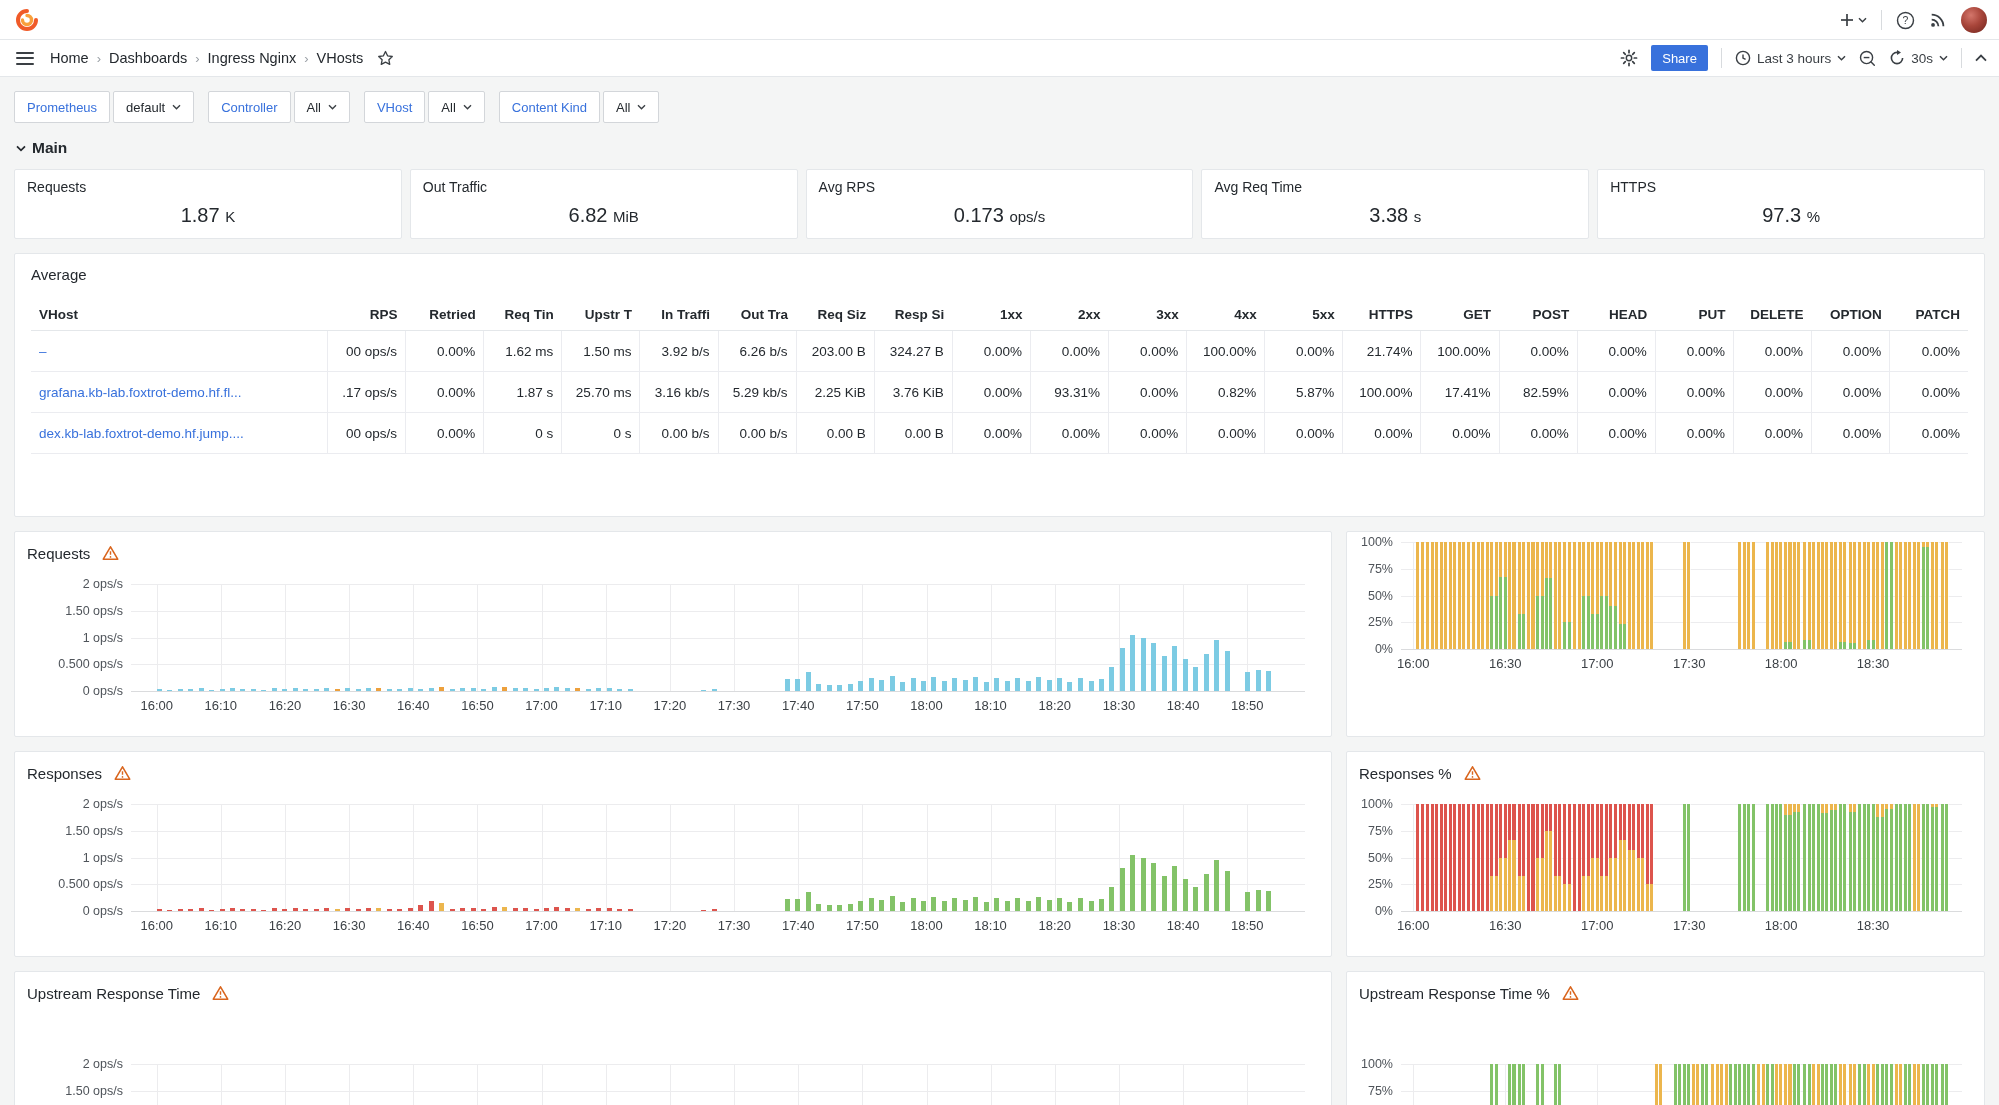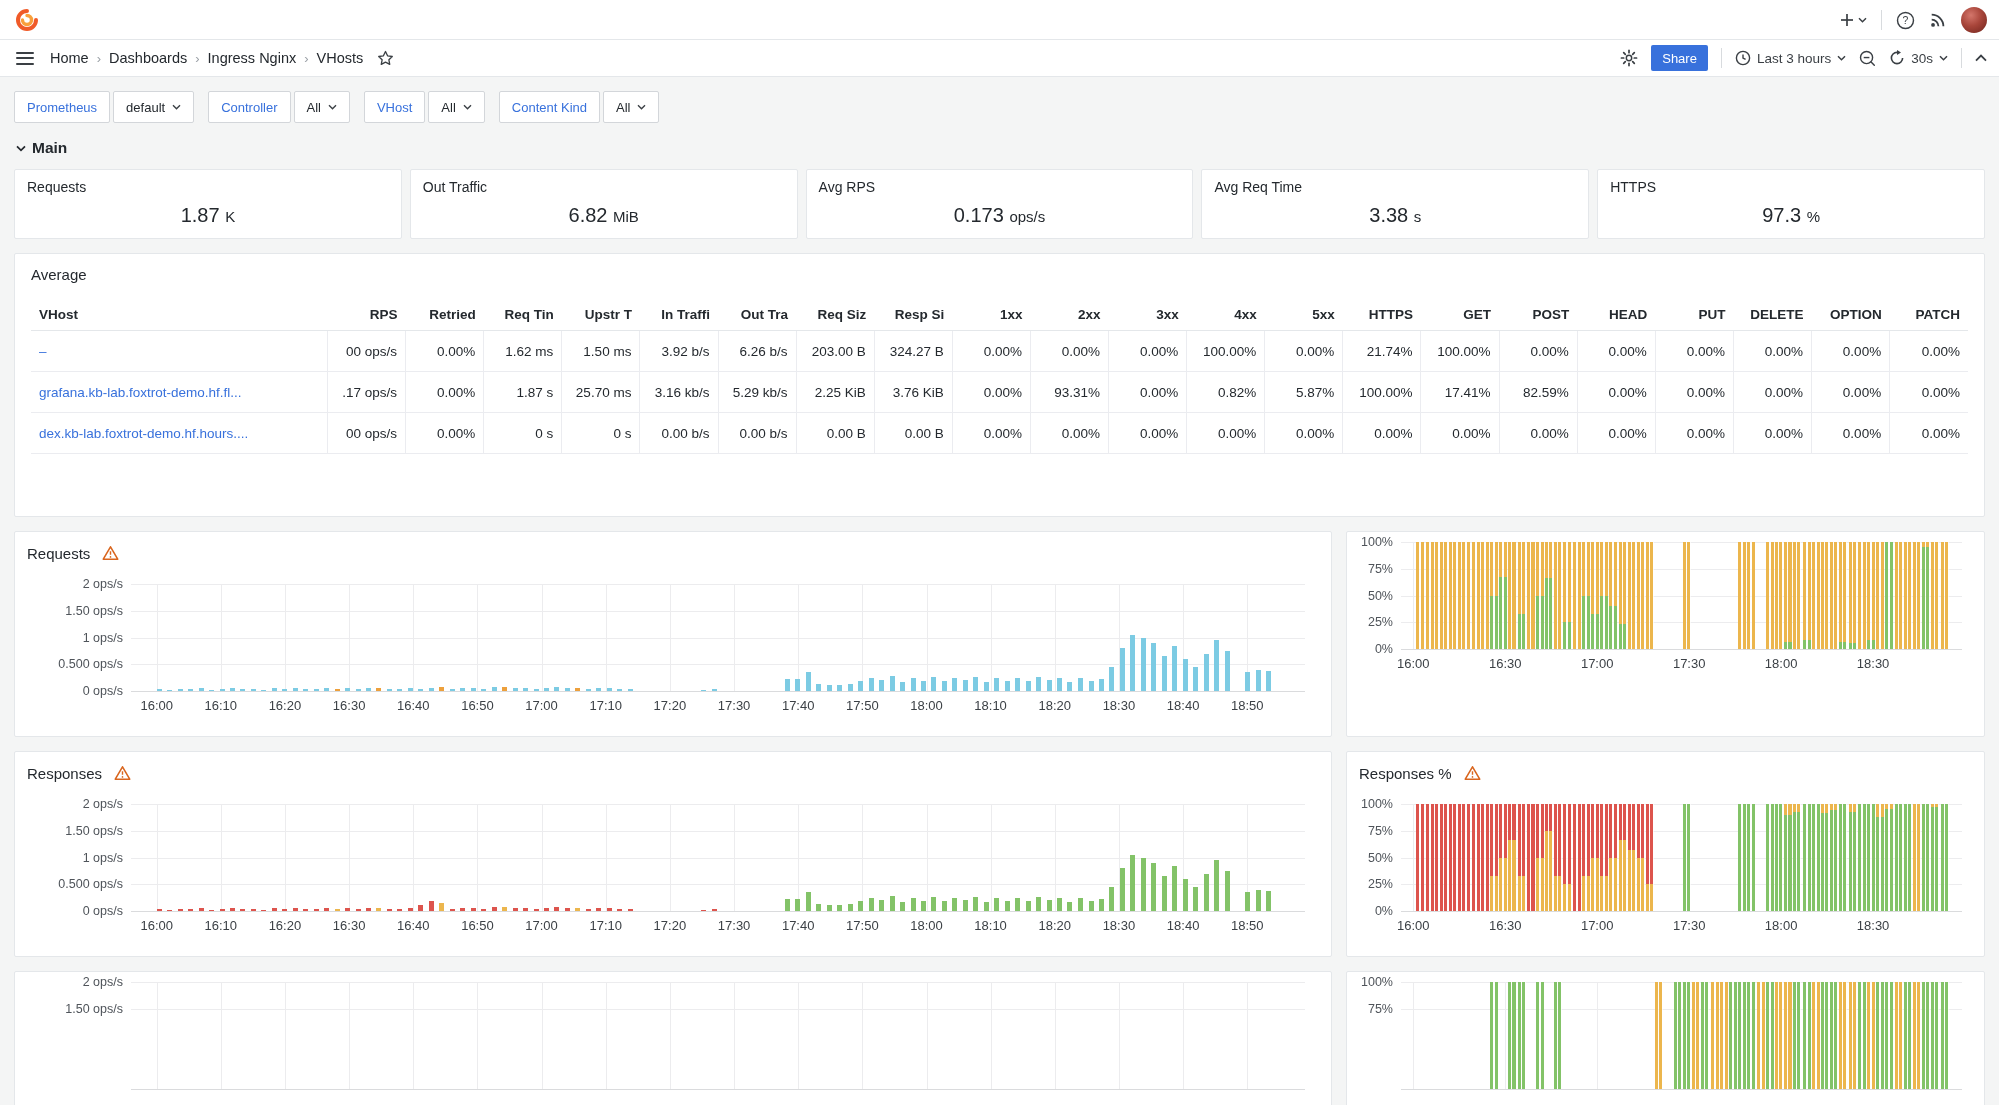--- a/index.html
+++ b/index.html
@@ -343,21 +343,21 @@
             <td>100.00%</td>
             <td>17.41%</td>
             <td>82.59%</td>
             <td>0.00%</td>
             <td>0.00%</td>
             <td>0.00%</td>
             <td>0.00%</td>
             <td>0.00%</td>
           </tr>
           <tr>
-            <td class="link">dex.kb-lab.foxtrot-demo.hf.hours....</td>
+            <td class="link">dex.kb-lab.foxtrot-demo.hf.jump....</td>
             <td>00 ops/s</td>
             <td>0.00%</td>
             <td>0 s</td>
             <td>0 s</td>
             <td>0.00 b/s</td>
             <td>0.00 b/s</td>
             <td>0.00 B</td>
             <td>0.00 B</td>
             <td>0.00%</td>
             <td>0.00%</td>
@@ -885,20 +885,30 @@
             <div class="sb g" style="left: 89.62%; bottom: 0%; height: 100%;"></div>
             <div class="sb y" style="left: 91.26%; bottom: 0%; height: 100%;"></div>
             <div class="sb g" style="left: 92.9%; bottom: 0%; height: 100%;"></div>
             <div class="sb g" style="left: 94.54%; bottom: 0%; height: 97%;"></div>
             <div class="sb y" style="left: 94.54%; bottom: 97%; height: 3%;"></div>
             <div class="sb g" style="left: 96.17%; bottom: 0%; height: 100%;"></div>
           </div>
         </div>
       </div>
       <div class="panel chart r3">
+        <div class="chart-head">
+          <span class="panel-title">Upstream Response Time</span>
+          <span>
+            <svg width="17" height="16" viewBox="0 0 24 22">
+              <path d="M12 2.2 L22.2 19.8 H1.8 Z" fill="none" stroke="#d9661f" stroke-width="2.2" stroke-linejoin="round"></path>
+              <line x1="12" y1="8.5" x2="12" y2="13.5" stroke="#d9661f" stroke-width="2"></line>
+              <circle cx="12" cy="16.6" r="1.2" fill="#d9661f"></circle>
+            </svg>
+          </span>
+        </div>
         <div class="plot-wrap left">
           <div class="plot">
             <div class="gridh" style="top: 0%;"></div>
             <span class="ylab" style="top: 0%;">2 ops/s</span>
             <div class="gridh" style="top: 25%;"></div>
             <span class="ylab" style="top: 25%;">1.50 ops/s</span>
             <div class="gridv" style="left: 2.19%;"></div>
             <div class="gridv" style="left: 7.65%;"></div>
             <div class="gridv" style="left: 13.11%;"></div>
             <div class="gridv" style="left: 18.58%;"></div>
@@ -913,20 +923,30 @@
             <div class="gridv" style="left: 67.76%;"></div>
             <div class="gridv" style="left: 73.22%;"></div>
             <div class="gridv" style="left: 78.69%;"></div>
             <div class="gridv" style="left: 84.15%;"></div>
             <div class="gridv" style="left: 89.62%;"></div>
             <div class="gridv" style="left: 95.08%;"></div>
           </div>
         </div>
       </div>
       <div class="panel chart r3">
+        <div class="chart-head">
+          <span class="panel-title">Upstream Response Time %</span>
+          <span>
+            <svg width="17" height="16" viewBox="0 0 24 22">
+              <path d="M12 2.2 L22.2 19.8 H1.8 Z" fill="none" stroke="#d9661f" stroke-width="2.2" stroke-linejoin="round"></path>
+              <line x1="12" y1="8.5" x2="12" y2="13.5" stroke="#d9661f" stroke-width="2"></line>
+              <circle cx="12" cy="16.6" r="1.2" fill="#d9661f"></circle>
+            </svg>
+          </span>
+        </div>
         <div class="plot-wrap right">
           <div class="plot">
             <div class="gridh" style="top: 0%;"></div>
             <span class="ylab" style="top: 0%;">100%</span>
             <div class="gridh" style="top: 25%;"></div>
             <span class="ylab" style="top: 25%;">75%</span>
             <div class="gridv" style="left: 2.19%;"></div>
             <div class="gridv" style="left: 18.58%;"></div>
             <div class="gridv" style="left: 34.97%;"></div>
             <div class="gridv" style="left: 51.37%;"></div>

